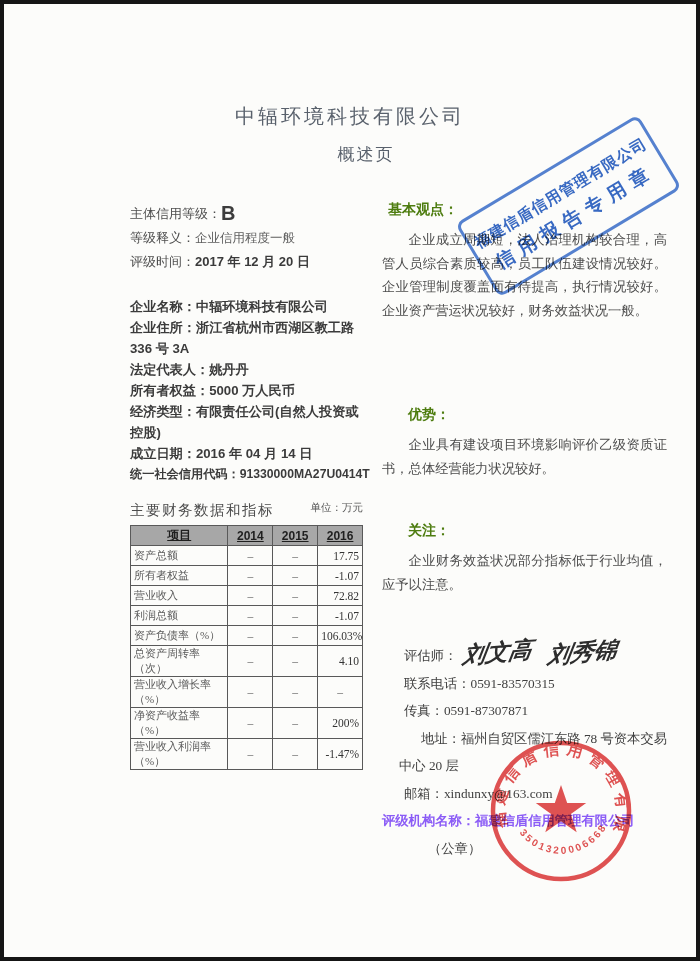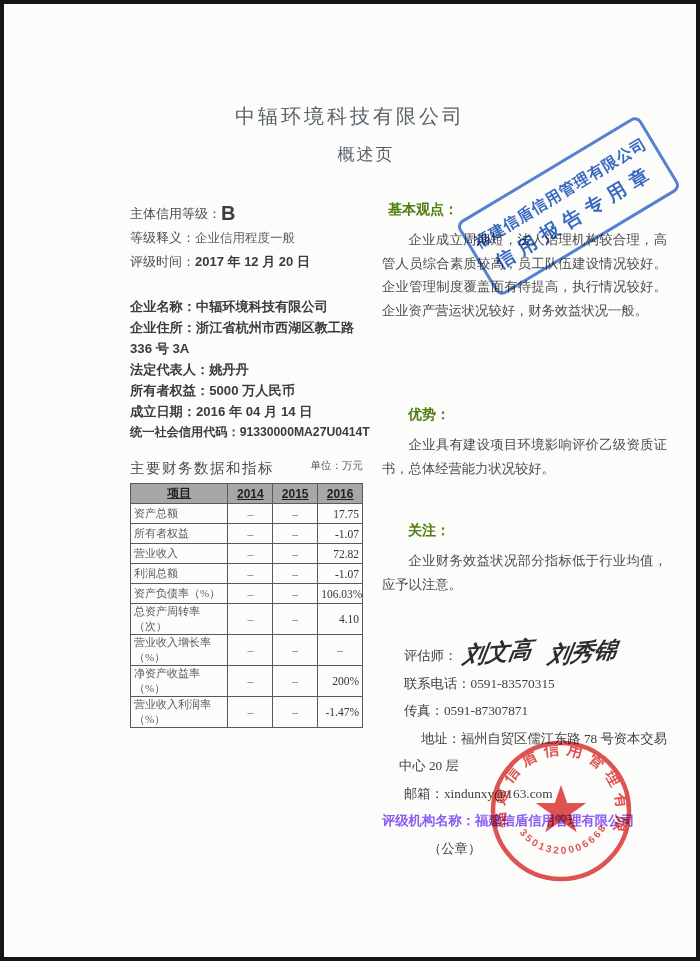--- a/index.html
+++ b/index.html
@@ -94,20 +94,21 @@
       <div class="rating-line">
         <span>评级时间：</span><span class="date-val">2017 年 12 月 20 日</span>
       </div>
     </div>
 
     <div class="company-info">
       <div><span>企业名称：</span><span>中辐环境科技有限公司</span></div>
       <div><span>企业住所：</span><span>浙江省杭州市西湖区教工路 336 号 3A</span></div>
       <div><span>法定代表人：</span><span>姚丹丹</span></div>
       <div><span>所有者权益：</span><span>5000 万人民币</span></div>
+      <div><span>经济类型：</span><span>有限责任公司(自然人投资或控股)</span></div>
       <div><span>成立日期：</span><span>2016 年 04 月 14 日</span></div>
       <div class="uscc"><span>统一社会信用代码：</span><span>91330000MA27U0414T</span></div>
     </div>
 
     <div class="fin-head">
       <span class="fin-title">主要财务数据和指标</span>
       <span class="fin-unit">单位：万元</span>
     </div>
 
     <table class="fin">

